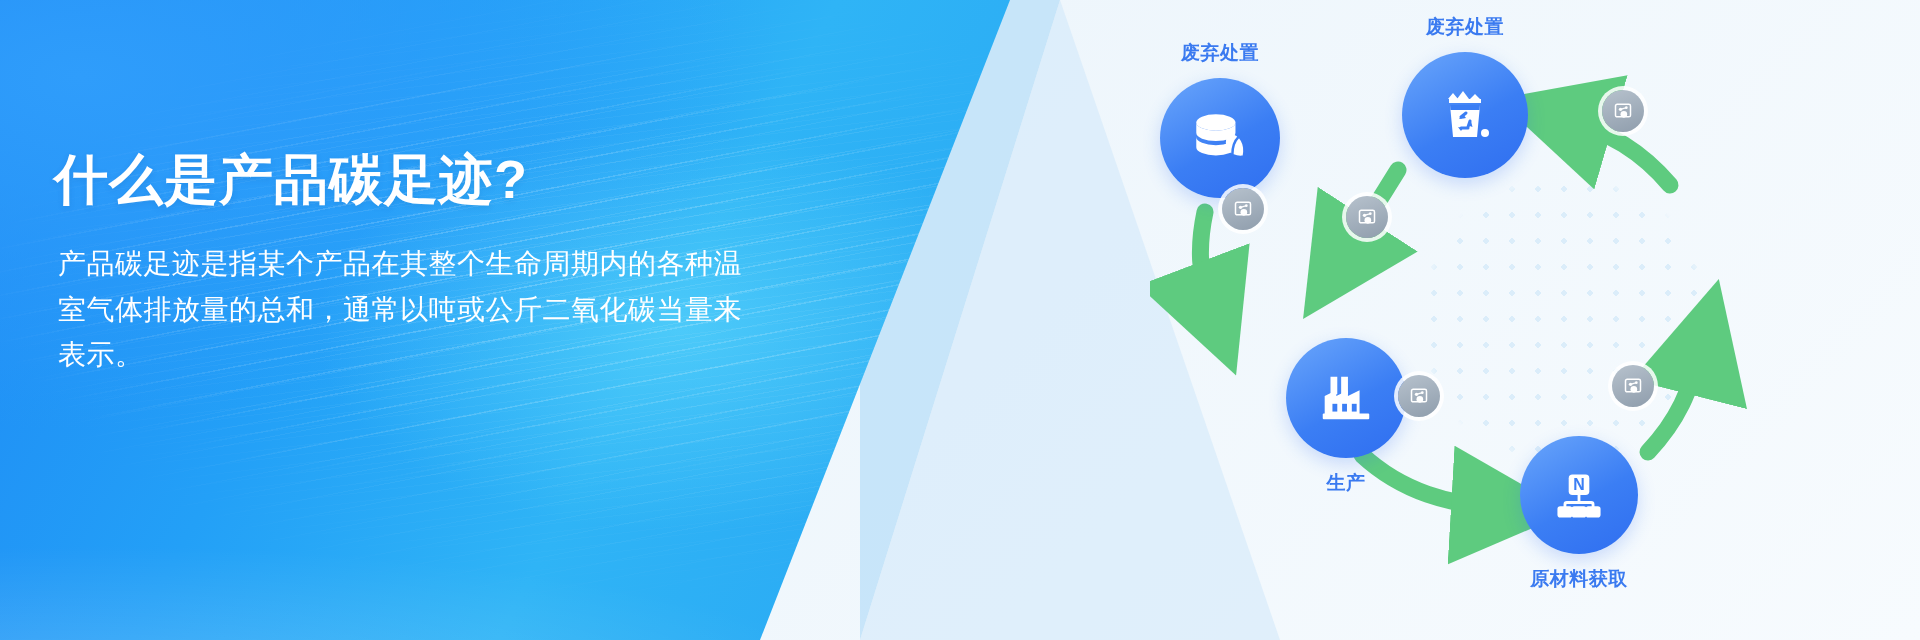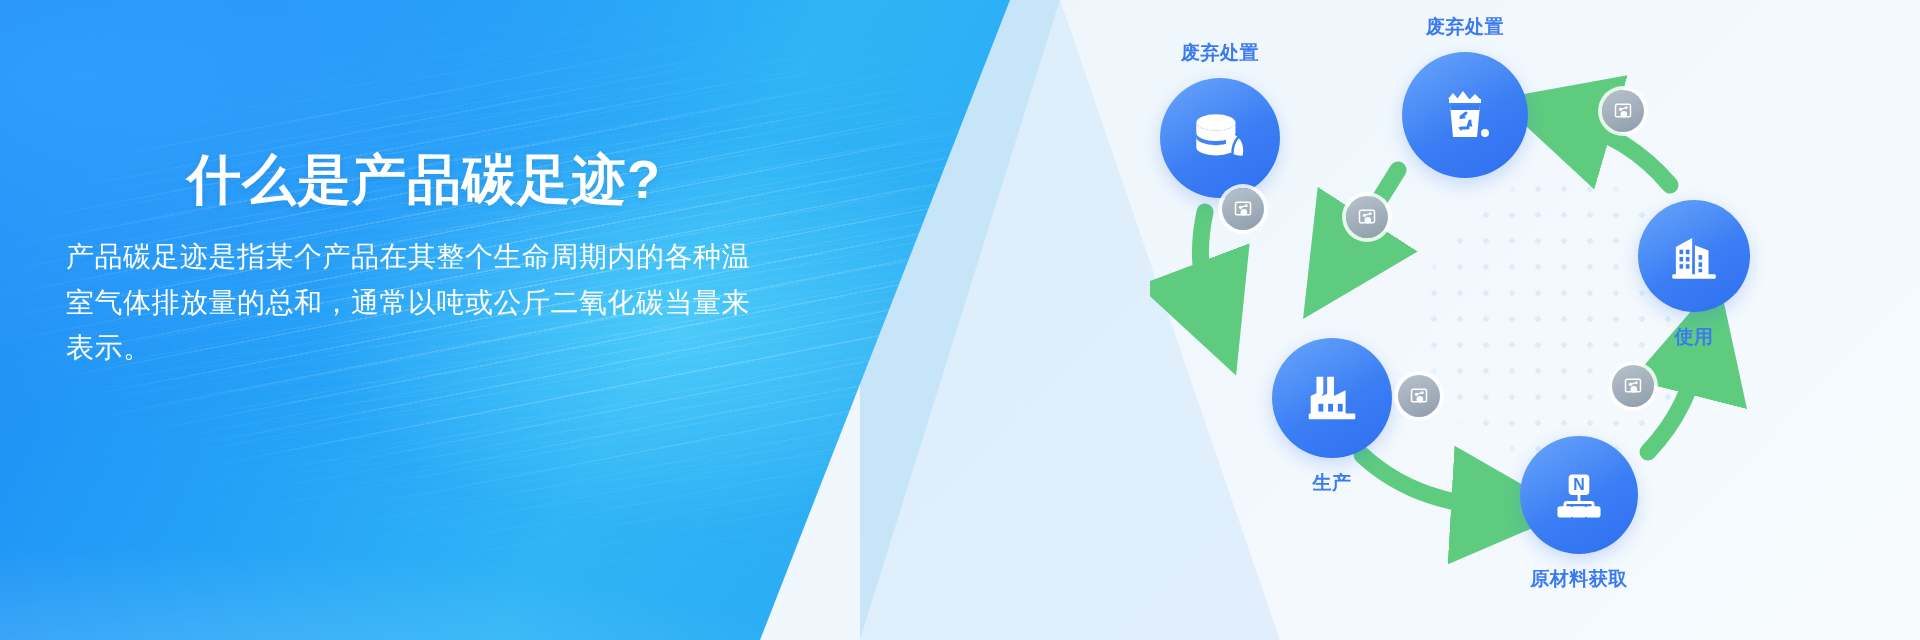--- a/index.html
+++ b/index.html
@@ -70,26 +70,25 @@
   }
   .left-panel .wave{
     position:absolute;left:0;bottom:0;width:1010px;height:320px;
     background:
       radial-gradient(140% 90% at 10% 120%, rgba(255,255,255,.20) 0%, rgba(255,255,255,0) 55%);
   }
 
   
   .copy{position:absolute;left:54px;top:150px;width:740px;color:#fff;}
   .headline{
-    font-size:54px;font-weight:bold;letter-spacing:1px;line-height:1.1;margin:0 0 25px 0;
+    font-size:54px;font-weight:bold;letter-spacing:1px;line-height:1.1;margin:0 0 32px 0;
     text-shadow:0 2px 6px rgba(0,60,120,.12);
-    text-align:center;
   }
   .body-copy{
-    font-size:28px;line-height:1.62;margin:12px;font-weight:normal;letter-spacing:.5px;
+    font-size:28px;line-height:1.62;margin:4px;font-weight:normal;letter-spacing:.5px;
     max-width:700px;
   }
 
   
   .diagram{position:absolute;left:1150px;top:0;width:770px;height:640px;}
   .node{position:absolute;}
   .node .bubble{
     border-radius:50%;
     background:linear-gradient(150deg,#6aa6fb 0%,#3b7ef4 55%,#2f6ef0 100%);
     box-shadow:0 6px 18px rgba(47,110,240,.22);
@@ -100,21 +99,21 @@
     white-space:nowrap;color:#3a7af0;font-size:19px;font-weight:bold;letter-spacing:.5px;
   }
   .label.above{bottom:calc(100% + 12px);}
   .label.below{top:calc(100% + 12px);}
 
   
   #node-raw   {left:10px; top:78px;  width:120px;height:120px;}
   #node-waste {left:252px;top:52px;  width:126px;height:126px;}
   #node-use   {left:488px;top:200px; width:112px;height:112px;}
   #node-dist  {left:370px;top:436px; width:118px;height:118px;}
-  #node-prod  {left:122px;top:338px; width:120px;height:120px;text-decoration:underline;}
+  #node-prod  {left:136px;top:338px; width:120px;height:120px;text-decoration:underline;}
   .node .bubble{width:100%;height:100%;}
 
   
   .arrow-layer{position:absolute;inset:0;pointer-events:none;}
 
   
   .badge{
     position:absolute;width:42px;height:42px;border-radius:50%;
     background:linear-gradient(160deg,#b7c2cd 0%,#8f9dac 100%);
     box-shadow:0 0 0 4px rgba(255,255,255,.85);
@@ -193,41 +192,20 @@
           <path d="M17,22 h30 l-3,32 h-24 z" fill="#fff"></path>
           <path d="M17,22 h30 l-.5,5 h-29 z" fill="#3b7ef4"></path>
           <path d="M26,36 l4,-5 l3,4 l-2.5,.5 z M38,38 l1.5,6 l-4,-1.5 l1.5,-2 z M25,44 l5,1 l-2,3 z" fill="#3b7ef4"></path>
           <path d="M28,34 l5,-4 M37,38 l-2,6 M28,45 l7,0" stroke="#3b7ef4" stroke-width="3" fill="none" stroke-linecap="round"></path>
           <circle cx="52" cy="50" r="4" fill="#fff"></circle>
         </svg>
       </div>
       <span class="label above">废弃处置</span>
     </div>
 
-    <div class="node" id="node-use">
-      <div class="bubble">
-        <svg width="58" height="58" viewBox="0 0 64 64">
-          <path d="M12,54 V22 L30,12 V54 z" fill="#fff"></path>
-          <path d="M33,54 V20 L48,26 V54 z" fill="#fff"></path>
-          <rect x="8" y="52" width="48" height="5" rx="1.5" fill="#fff"></rect>
-          <g fill="#3b7ef4">
-            <rect x="16" y="25" width="4" height="5"></rect>
-              <rect x="23" y="25" width="4" height="5"></rect>
-            <rect x="16" y="33" width="4" height="5"></rect>
-              <rect x="23" y="33" width="4" height="5"></rect>
-            <rect x="16" y="41" width="4" height="5"></rect>
-              <rect x="23" y="41" width="4" height="5"></rect>
-            <rect x="37" y="31" width="4" height="5"></rect>
-              <rect x="37" y="39" width="4" height="5"></rect>
-            <rect x="37" y="46" width="4" height="4"></rect>
-          </g>
-        </svg>
-      </div>
-      <span class="label below">使用</span>
-    </div>
 
     <div class="node" id="node-dist">
       <div class="bubble">
         <svg width="60" height="60" viewBox="0 0 64 64">
           <rect x="21" y="10" width="22" height="22" rx="4" fill="#fff"></rect>
           <text x="32" y="27" text-anchor="middle" fill="#3b7ef4" font-family="Liberation Sans, sans-serif" font-size="17" font-weight="bold">N</text>
           <path d="M32,32 V40 M17,48 V42 a2,2 0 0 1 2,-2 h26 a2,2 0 0 1 2,2 v6" stroke="#fff" stroke-width="3" fill="none"></path>
           <rect x="9" y="44" width="16" height="12" rx="3" fill="#fff"></rect>
           <rect x="24" y="44" width="16" height="12" rx="3" fill="#fff"></rect>
           <rect x="39" y="44" width="16" height="12" rx="3" fill="#fff"></rect>

